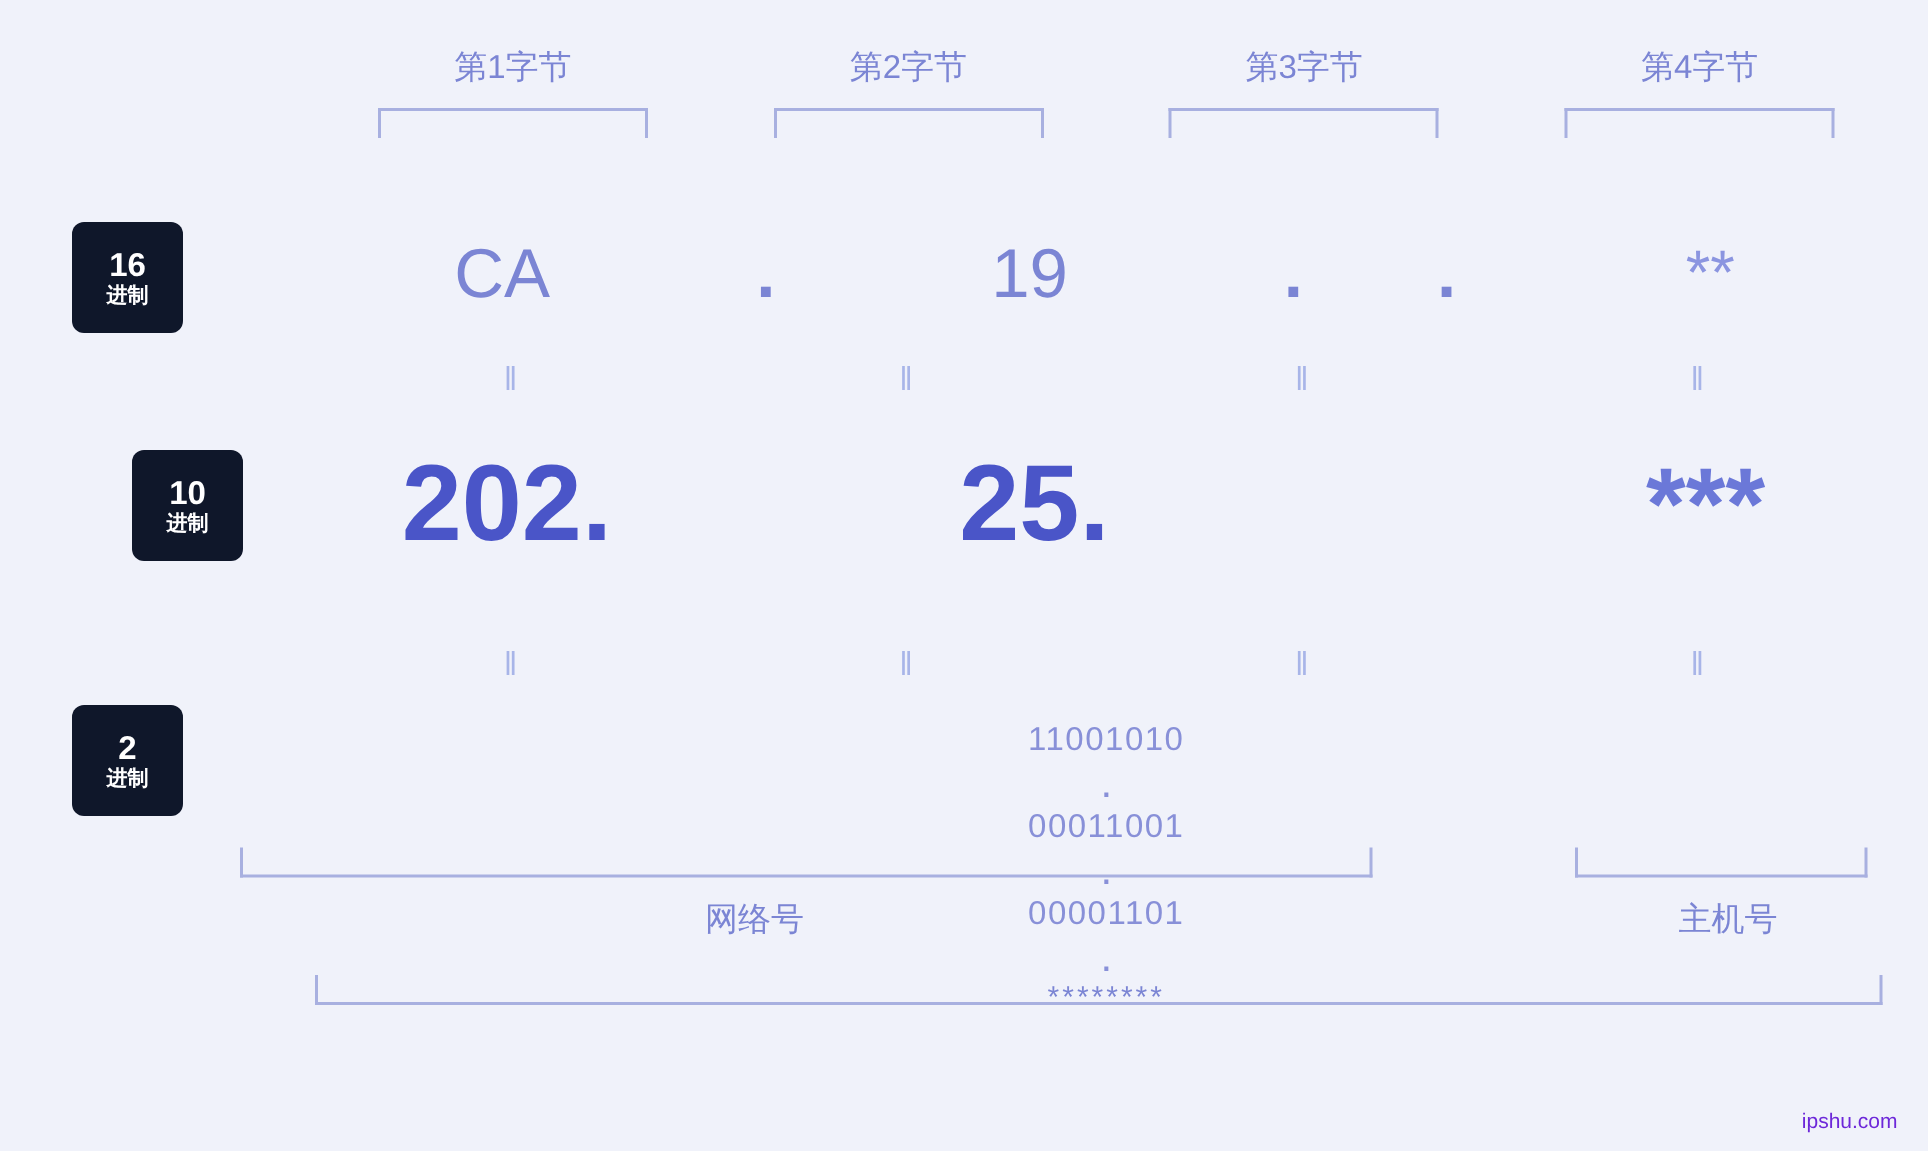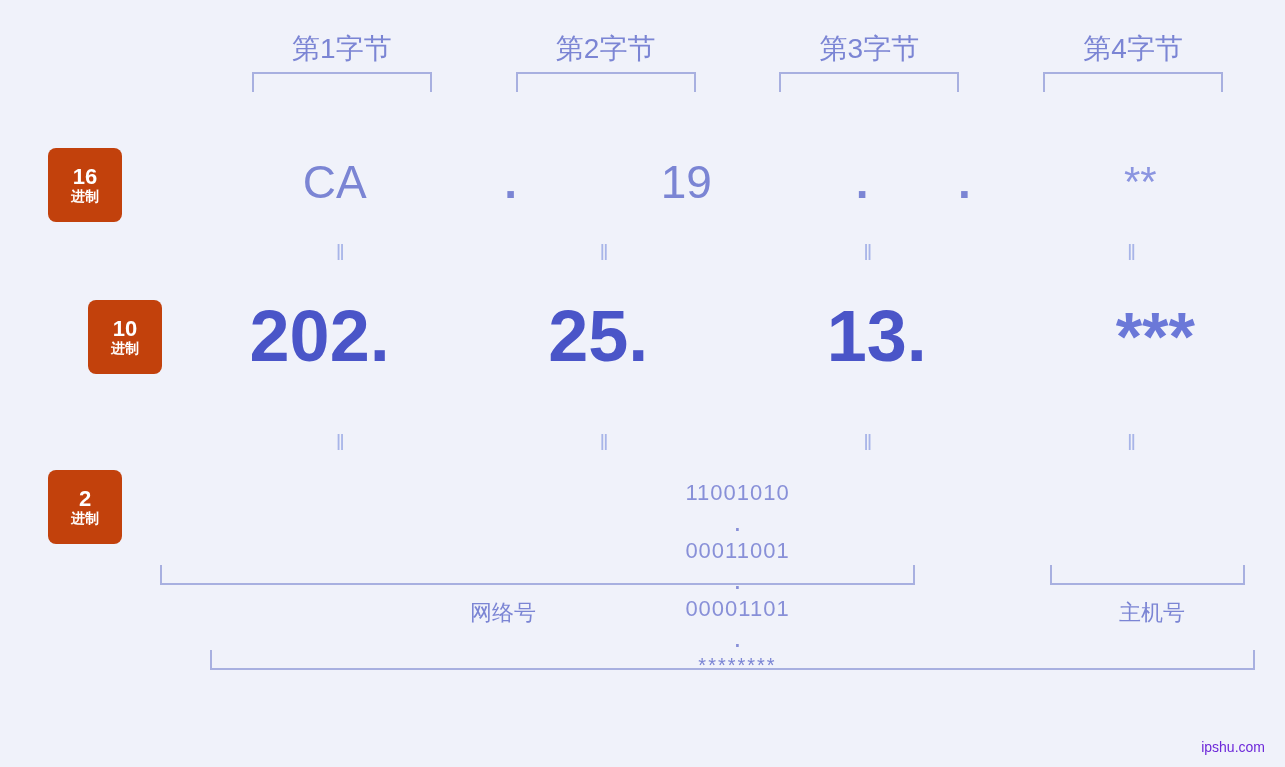--- a/index.html
+++ b/index.html
@@ -19,21 +19,21 @@
       flex-direction: column;
       align-items: center;
       justify-content: flex-start;
       padding-top: 30px;
       position: relative;
     }
 
     .row-label {
       width: 74px;
       height: 74px;
-      background: #c2410c;
+      background: #0f172a;
       border-radius: 8px;
       display: flex;
       flex-direction: column;
       align-items: center;
       justify-content: center;
       color: white;
       font-size: 20px;
       font-weight: bold;
       margin-bottom: 0;
     }
@@ -79,21 +79,21 @@
       position: absolute;
       top: 30px;
       left: 50px;
       right: 0;
       display: flex;
       justify-content: space-around;
     }
 
     .byte-header {
       color: #7b85d4;
-      font-size: 28px;
+      font-size: 22px;
       text-align: center;
       width: 200px;
     }
 
     
     .top-brackets {
       position: absolute;
       top: 72px;
       left: 50px;
       right: 0;
@@ -336,21 +336,20 @@
       <div class="equals-sign">‖</div>
       <div class="equals-sign">‖</div>
       <div class="equals-sign">‖</div>
     </div>
 
     <div class="dec-row">
       <div class="dec-value">202.</div>
       <div class="dot-dec col-dot"></div>
       <div class="dec-value">25.</div>
       <div class="dot-dec col-dot"></div>
-      <div class="dec-value">13.</div>
       <div class="dot-dec col-dot"></div>
       <div class="dec-value masked">***</div>
     </div>
 
     <div class="equals-row equals-dec">
       <div class="equals-sign">‖</div>
       <div class="equals-sign">‖</div>
       <div class="equals-sign">‖</div>
       <div class="equals-sign">‖</div>
     </div>

